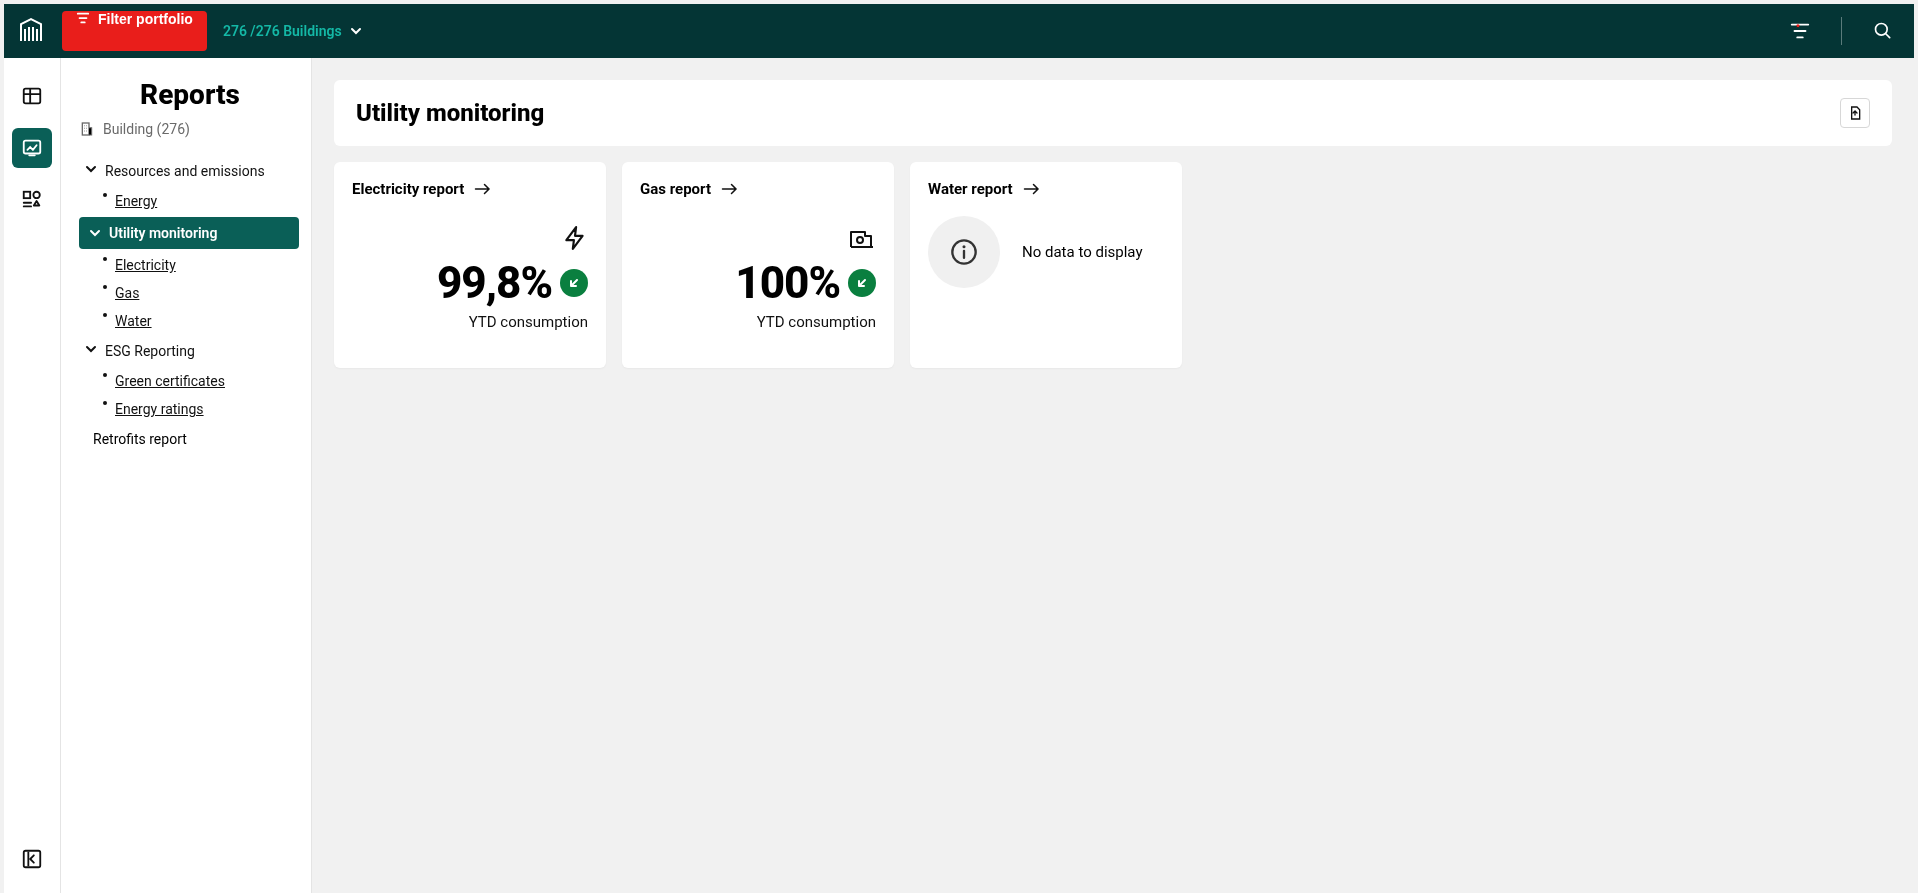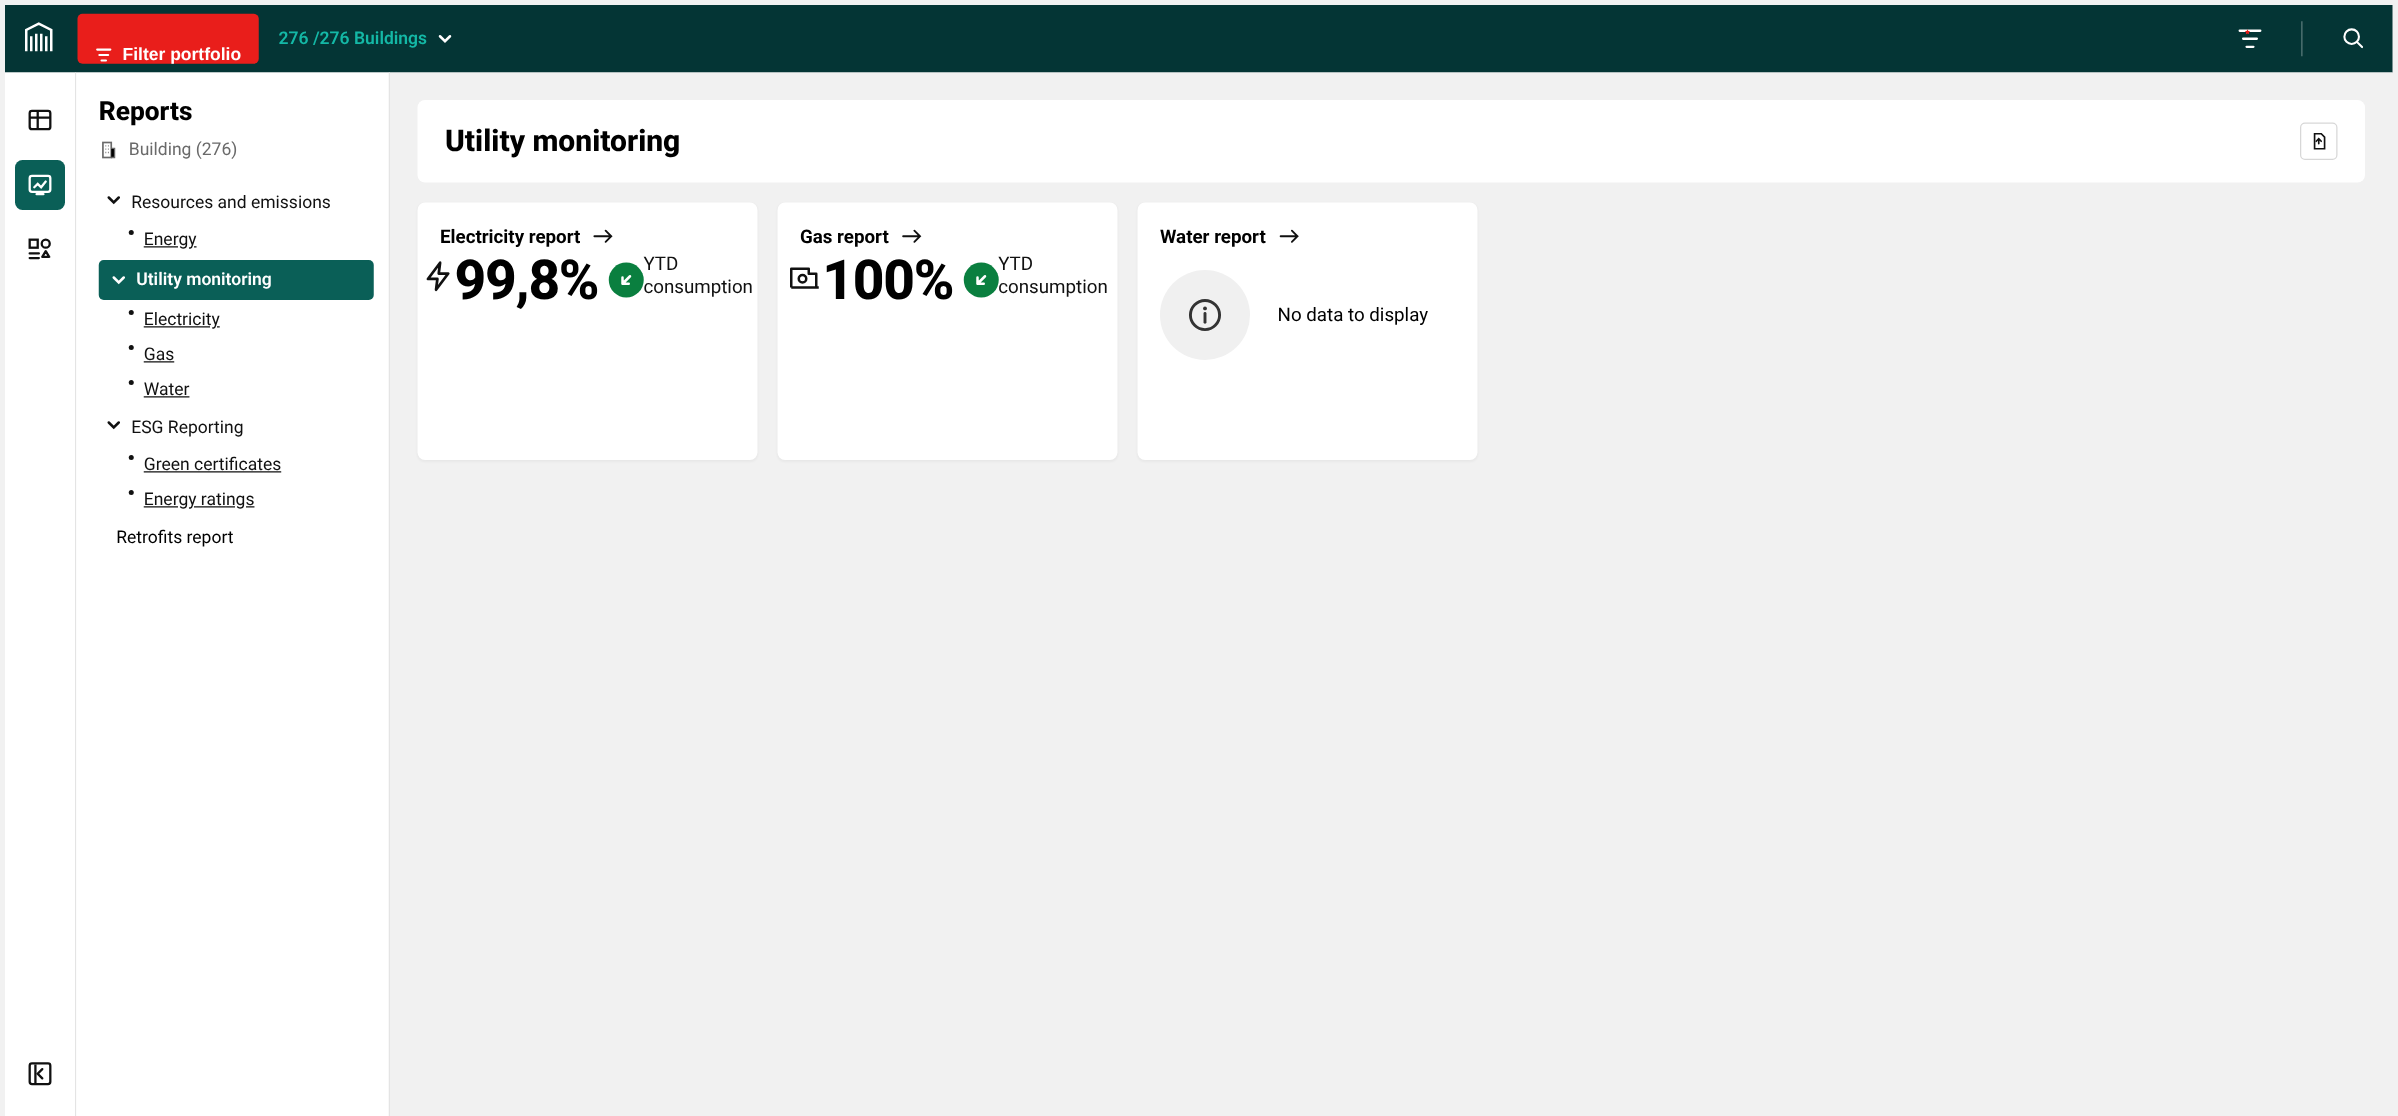--- a/index.html
+++ b/index.html
@@ -34,21 +34,21 @@
 .filter-btn {
   background: #e91e1b;
   color: #fff;
   border: none;
   border-radius: 4px;
   height: 40px;
   padding: 0 14px;
   font-size: 14px;
   font-weight: 600;
   display: flex;
-  align-items: flex-end;
+  align-items: flex-start;
   gap: 8px;
   cursor: pointer;
 }
 .buildings-count {
   color: #14b8a6;
   font-weight: 600;
   font-size: 14px;
   display: flex;
   align-items: center;
   gap: 8px;
@@ -84,21 +84,21 @@
 .rail-item.active { background: #0a5f57; color:#fff; }
 .rail-bottom { margin-top: auto; margin-bottom: 14px; }
 
 
 .sidebar {
   width: 251px;
   background: #fff;
   border-right: 1px solid #e4e4e4;
   padding: 20px 10px 20px 18px;
 }
-.sidebar h2 { font-size: 21px; font-weight: 800; margin-bottom: 10px; }
+.sidebar h2 { font-size: 28px; font-weight: 800; margin-bottom: 10px; text-align: center; }
 .scope {
   display:flex; align-items:center; gap:8px;
   color:#6a6a6a; font-size:14px; margin-bottom:18px;
   cursor:pointer;
 }
 .nav-group-header {
   display:flex;align-items:flex-start;gap:8px;
   font-size:14px; color:#111; padding:8px 6px;
   cursor:pointer;
 }
@@ -140,21 +140,21 @@
 .card {
   width:272px; height:206px; background:#fff; border-radius:6px;
   padding:18px 18px 20px 18px;
   box-shadow:0 1px 2px rgba(0,0,0,0.04);
   display:flex;flex-direction:column;
 }
 .card-title {
   display:flex;align-items:center;gap:10px;font-size:15px;font-weight:700;cursor:pointer;
 }
 .card-body {
-  flex:1;display:flex;flex-direction:row;align-items:flex-start;justify-content:center;
+  flex:1;display:flex;flex-direction:column;align-items:flex-end;justify-content:center;
 }
 .card-icon-wrap { margin-top:10px; margin-bottom:6px; }
 .metric-row { display:flex;align-items:center;gap:8px; }
 .metric { font-size:44px;font-weight:800;letter-spacing:-1px; }
 .badge {
   width:28px;height:28px;border-radius:50%;background:#0a7f3f;display:flex;align-items:center;justify-content:center;
 }
 .caption { font-size:15px; color:#111; margin-top:4px; }
 .nodata-row { display:flex;align-items:center;gap:22px; margin-top:18px; }
 .nodata-circle { width:72px;height:72px;border-radius:50%;background:#f0f0f0;display:flex;align-items:center;justify-content:center; }

